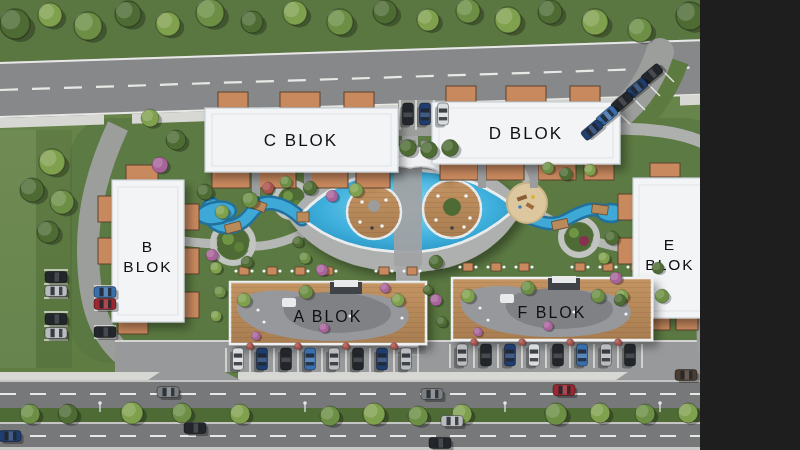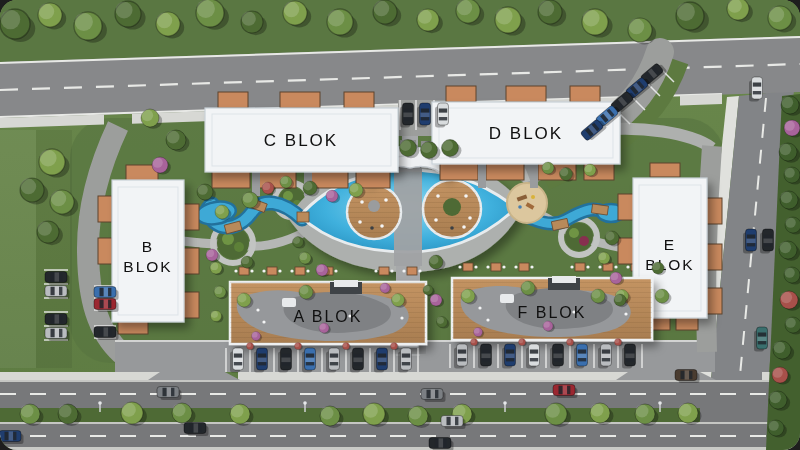--- a/index.html
+++ b/index.html
@@ -1,18 +1,18 @@
 <!DOCTYPE html>
 <html><head>
 <meta charset="utf-8">
 <title>Site Plan</title>
 <style>
   html,body{margin:0;padding:0;background:#1e1e1e;}
-  .stage{position:relative;width:800px;height:450px;overflow:hidden;
-         font-family:"Liberation Sans",sans-serif;background:#67854a;border-radius:17px;}
+  .stage{position:relative;width:700px;height:450px;overflow:hidden;
+         font-family:"Liberation Sans",sans-serif;background:#67854a;}
   .stage svg{position:absolute;inset:0;display:block;}
   text.blk-label{font-family:"Liberation Sans",sans-serif;fill:#101010;
                  font-weight:400;text-anchor:middle;letter-spacing:2px;}
   text.lg{font-size:17px;}
   text.md{font-size:16px;}
   text.sm{font-size:15.5px;}
 </style>
 </head>
 <body>
 

